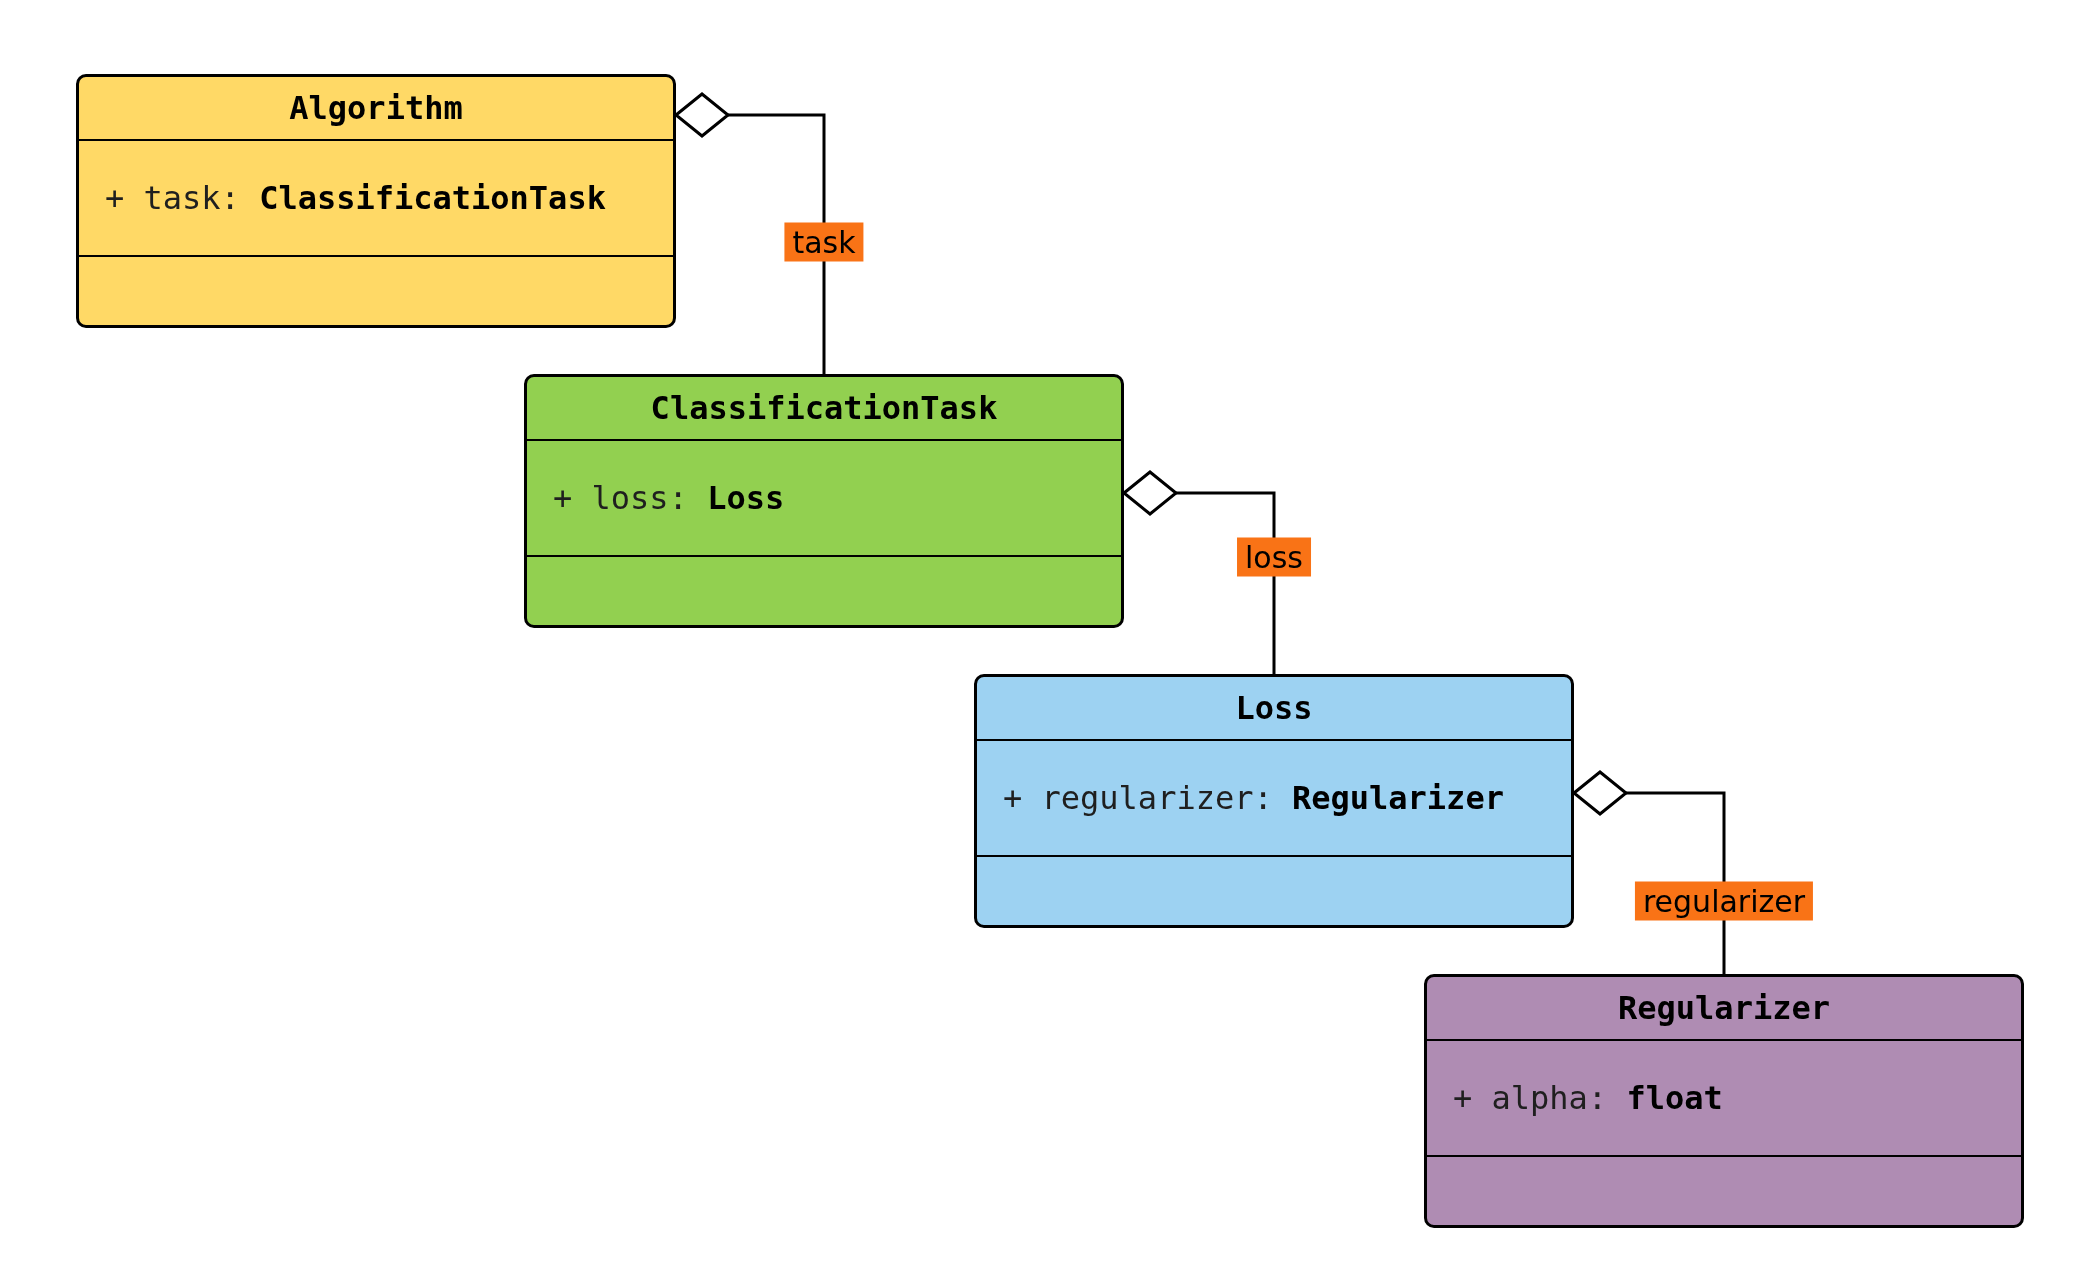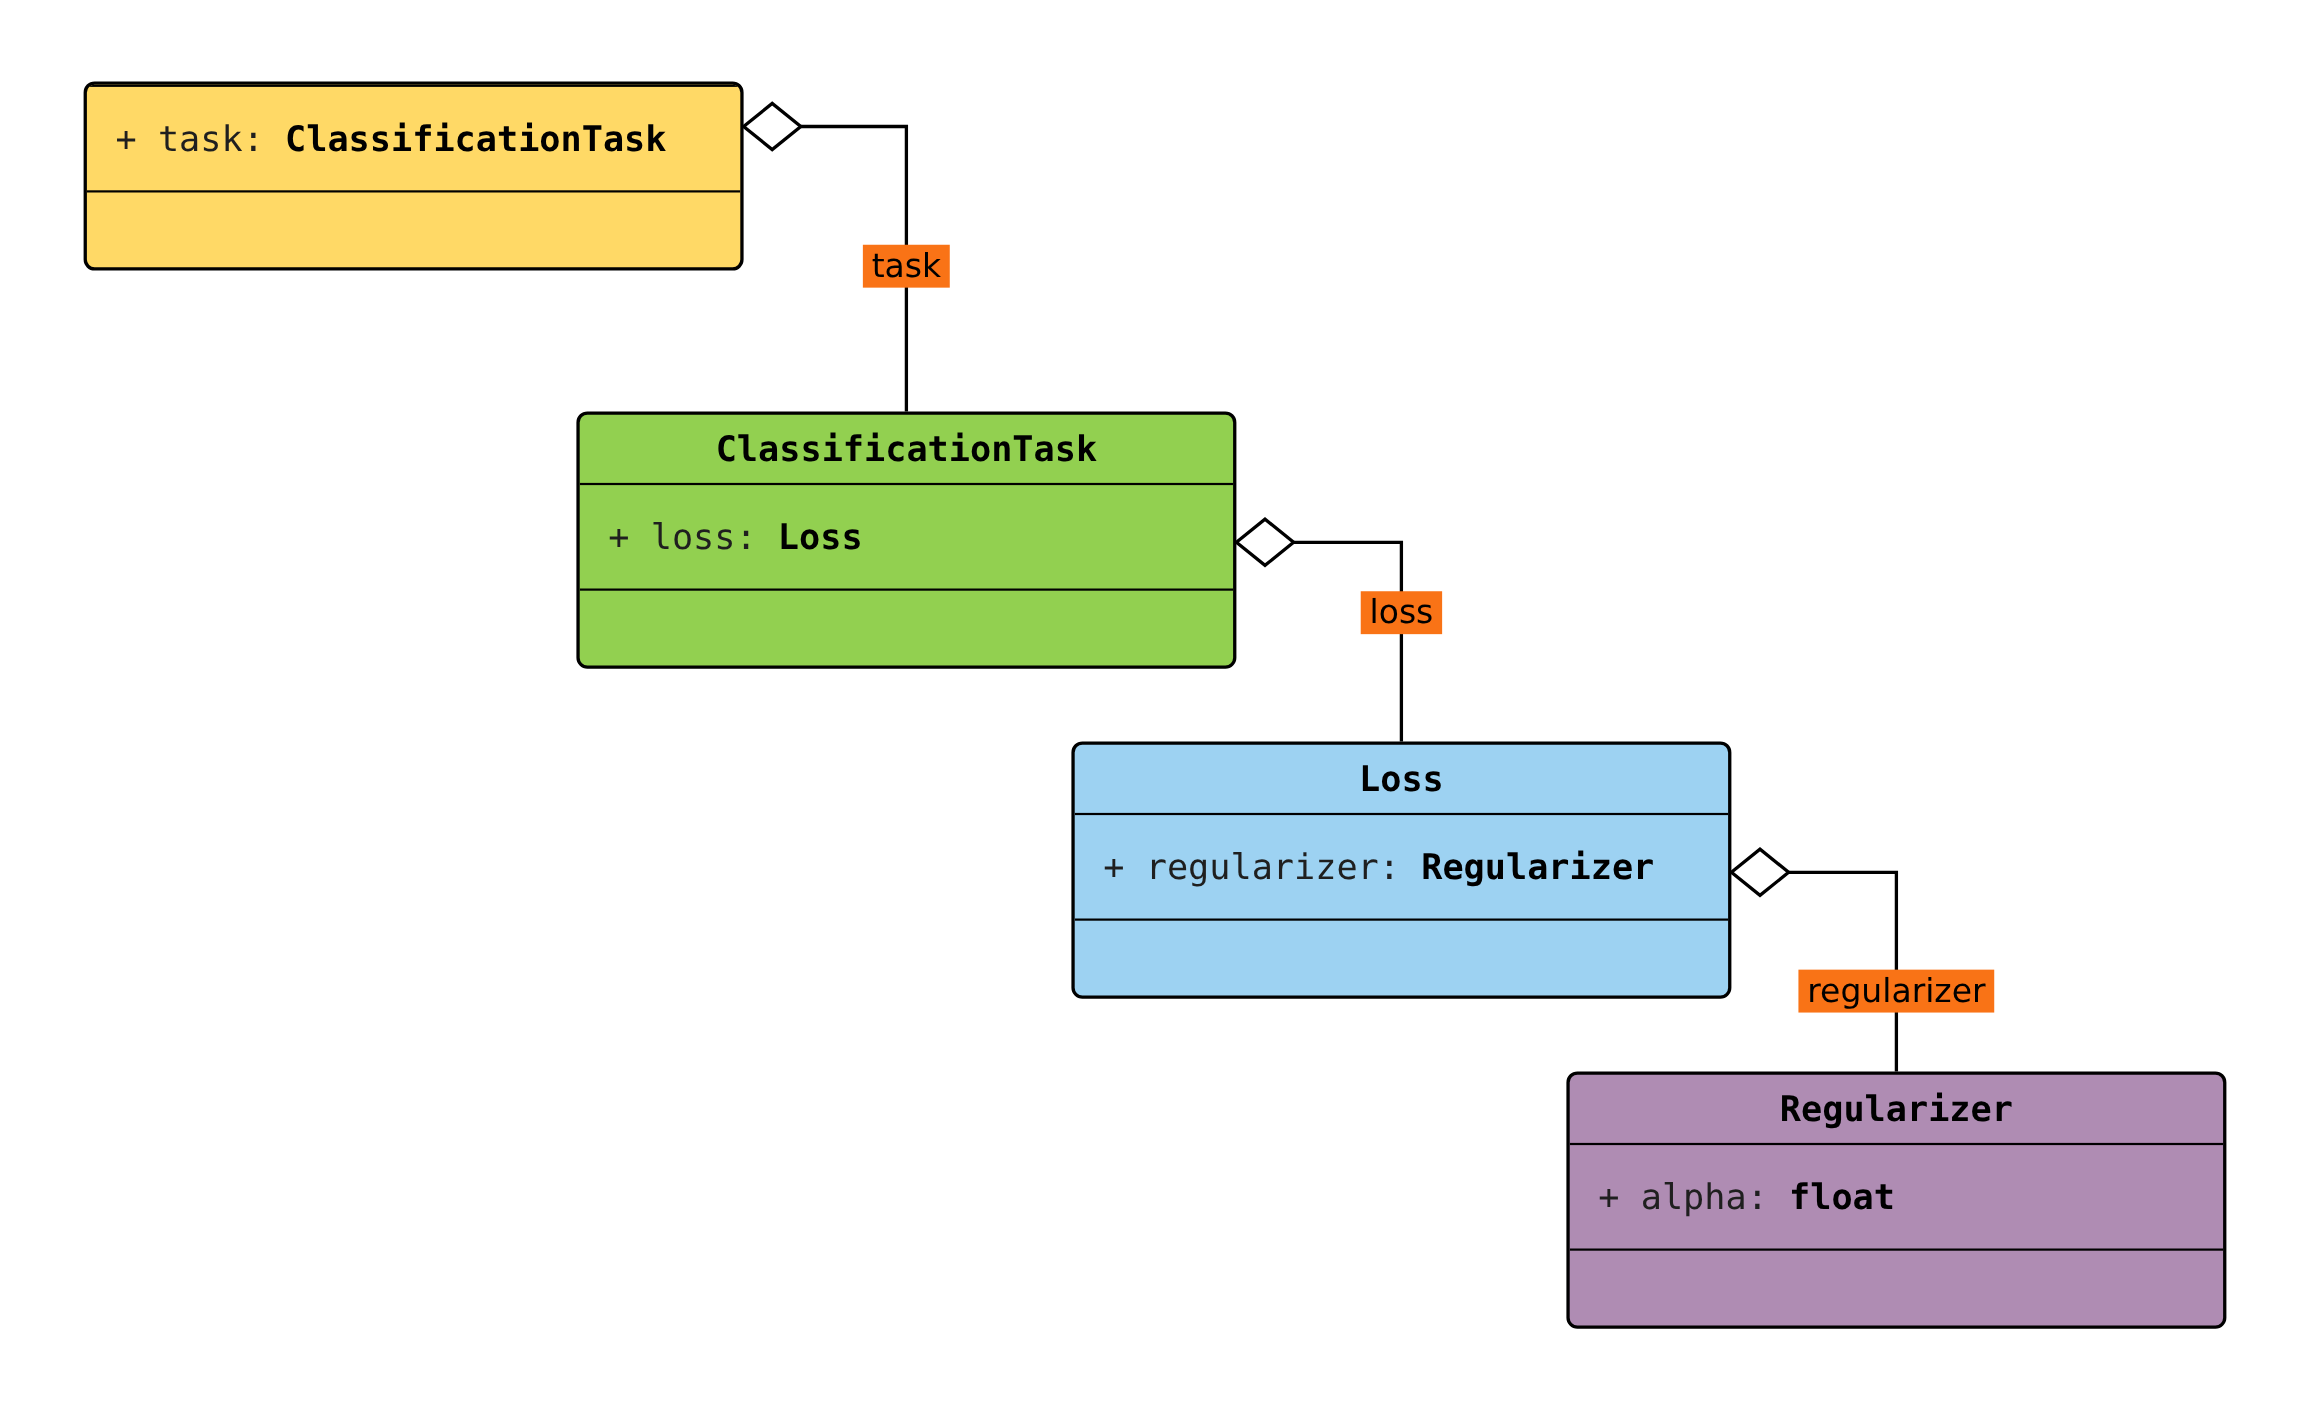--- a/index.html
+++ b/index.html
@@ -34,21 +34,21 @@
   .uml-title {
     height: 62px;
     display: flex;
     align-items: center;
     justify-content: center;
     font-weight: bold;
     font-size: 32px;
   }
   .uml-attrs {
     border-top: 2px solid #000000;
-    height: 96px;
+    height: 116px;
     display: flex;
     align-items: center;
     padding: 4px 26px;
     font-size: 32px;
     white-space: nowrap;
   }
   .attr-label { color: #1f1f1f; }
   .attr-type  { font-weight: bold; margin-left: 1ch; color: #000000; }
   .uml-methods {
     border-top: 2px solid #000000;
@@ -89,20 +89,21 @@
 
     <polyline class="edge" points="1626,793 1724,793 1724,974"></polyline>
     <polygon class="diamond" points="1574,793 1600,772 1626,793 1600,814"></polygon>
   </svg>
 
   <div class="edge-label label-task">task</div>
   <div class="edge-label label-loss">loss</div>
   <div class="edge-label label-regularizer">regularizer</div>
 
   <div class="uml-class box-algorithm" style="background-color: rgb(255, 217, 102);">
+    <div class="uml-title">Algorithm</div>
     <div class="uml-attrs">
       <span class="attr-label">+ task:</span>
       <span class="attr-type">ClassificationTask</span>
     </div>
     <div class="uml-methods"></div>
   </div>
 
   <div class="uml-class box-classificationtask" style="background-color: rgb(146, 208, 80);">
     <div class="uml-title">ClassificationTask</div>
     <div class="uml-attrs">

